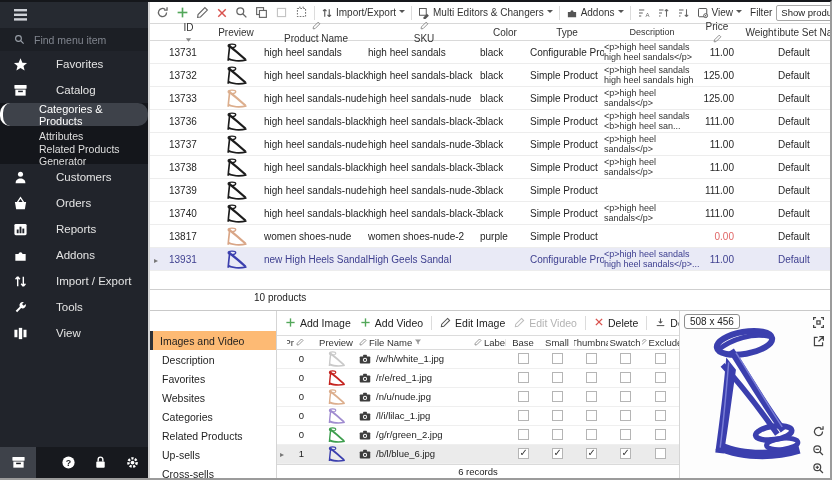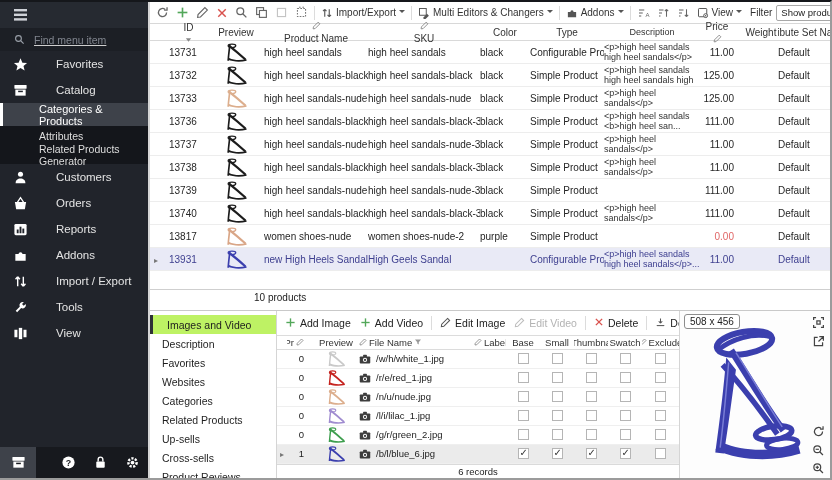--- a/index.html
+++ b/index.html
@@ -5,26 +5,26 @@
   * { margin:0; padding:0; box-sizing:border-box; }
   html,body { background:#e8e8e8; }
   body { font-family:"Liberation Sans", sans-serif; }
   .app { position:relative; width:832px; height:480px; background:#fff; overflow:hidden;
          border-top:2px solid #15171b; border-right:2px solid #9b9b9b; border-bottom:2px solid #9b9b9b; }
 
   
   .sidebar { position:absolute; left:0; top:0; width:148px; height:100%; background:#21242b; color:#e4e4e4; }
   .sb-top { height:26px; background:#262a31; display:flex; align-items:center; padding-left:13px; }
   .sb-search { height:23px; background:#1c1f25; display:flex; align-items:center; gap:9px; padding-left:14px; }
-  .sb-search input { background:transparent; border:none; outline:none; color:#cfcfcf; font-size:10.5px; width:100px; font-family:"Liberation Sans",sans-serif;text-decoration:underline; }
+  .sb-search input { background:transparent; border:none; outline:none; color:#cfcfcf; font-size:10.5px; width:100px; font-family:"Liberation Sans",sans-serif; }
   .sb-search input::placeholder { color:#80858e; }
   .sb-item { height:26px; display:flex; align-items:center; gap:28px; padding-left:13px; font-size:11.5px; cursor:default; }
   .sb-sub { background:#14161b; }
   .sb-sub-item { height:19px; display:flex; align-items:center; padding-left:39px; font-size:10.5px; color:#dedede; }
-  .sb-sub-item.sel { height:23px; background:#3e424a; border-left:3px solid #ffffff; padding-left:36px; font-size:11px; color:#fff; }
+  .sb-sub-item.sel { height:23px; background:#3e424a; border-left:3px solid #ffffff; padding-left:36px; font-size:11px; color:#fff;border-radius:10px; }
   .sb-footer { position:absolute; bottom:0; left:0; width:100%; height:31px; background:#17191e; display:flex; align-items:center; }
   .sb-footer .fcell { width:36px; height:31px; display:flex; align-items:center; justify-content:center; }
   .sb-footer .fcell.active { background:#3e424a; }
   .sb-footer .spacer { flex:1; }
   .sb-footer .fico { width:32px; height:31px; display:flex; align-items:center; justify-content:center; }
 
   
   .main { position:absolute; left:148px; top:0; right:0; bottom:0; display:flex; flex-direction:column; background:#fff; border-left:2px solid #d6d6d6; }
 
   .toolbar { height:22px; display:flex; align-items:center; padding:0 3px; gap:1px; font-size:10px; color:#333; border-bottom:1px solid #d8d8d8; white-space:nowrap; overflow:hidden; }
@@ -57,21 +57,21 @@
   .tri.show { visibility:visible; }
   .gfill { flex:1; }
   .gfooter { height:16px; border-top:1px solid #cfcfcf; display:flex; align-items:center; padding-left:104px; font-size:10px; color:#222; }
 
   .gap { height:5px; }
 
   
   .bottom { flex:1; border-top:1px solid #c9c9c9; display:flex; min-height:0; }
   .tabs { width:127px; border-right:1px solid #d5d5d5; padding-top:4px; }
   .tab { height:19px; display:flex; align-items:center; padding-left:12px; font-size:10.5px; color:#1e1e1e; cursor:pointer; }
-  .tab.sel { background:#bef264; border-left:3px solid #2e3136; padding-left:14px; }
+  .tab.sel { background:#fdba74; border-left:3px solid #2e3136; padding-left:7px;margin-top:16px; }
 
   .mid { flex:1; border-right:1px solid #d5d5d5; display:flex; flex-direction:column; min-width:0; }
   .mtb { height:25px; display:flex; align-items:center; gap:3px; padding:0 5px; font-size:10.5px; color:#222; white-space:nowrap; overflow:hidden; }
   .mtb .tbtn { gap:4px; }
   .disabled { color:#b3b3b3; }
   .mhead { height:15px; display:flex; align-items:center; font-size:9.5px; color:#333; border-top:1px solid #dcdcdc; border-bottom:1px solid #dcdcdc; }
   .mhead > div { display:flex; align-items:center; gap:2px; overflow:hidden; white-space:nowrap; }
   .mrow { height:19px; display:flex; align-items:center; font-size:9.5px; color:#222; border-bottom:1px solid #efefef; }
   .mrow.sel { background:#ebebeb; }
   .m-exp { width:10px; text-align:center; flex:none; }

